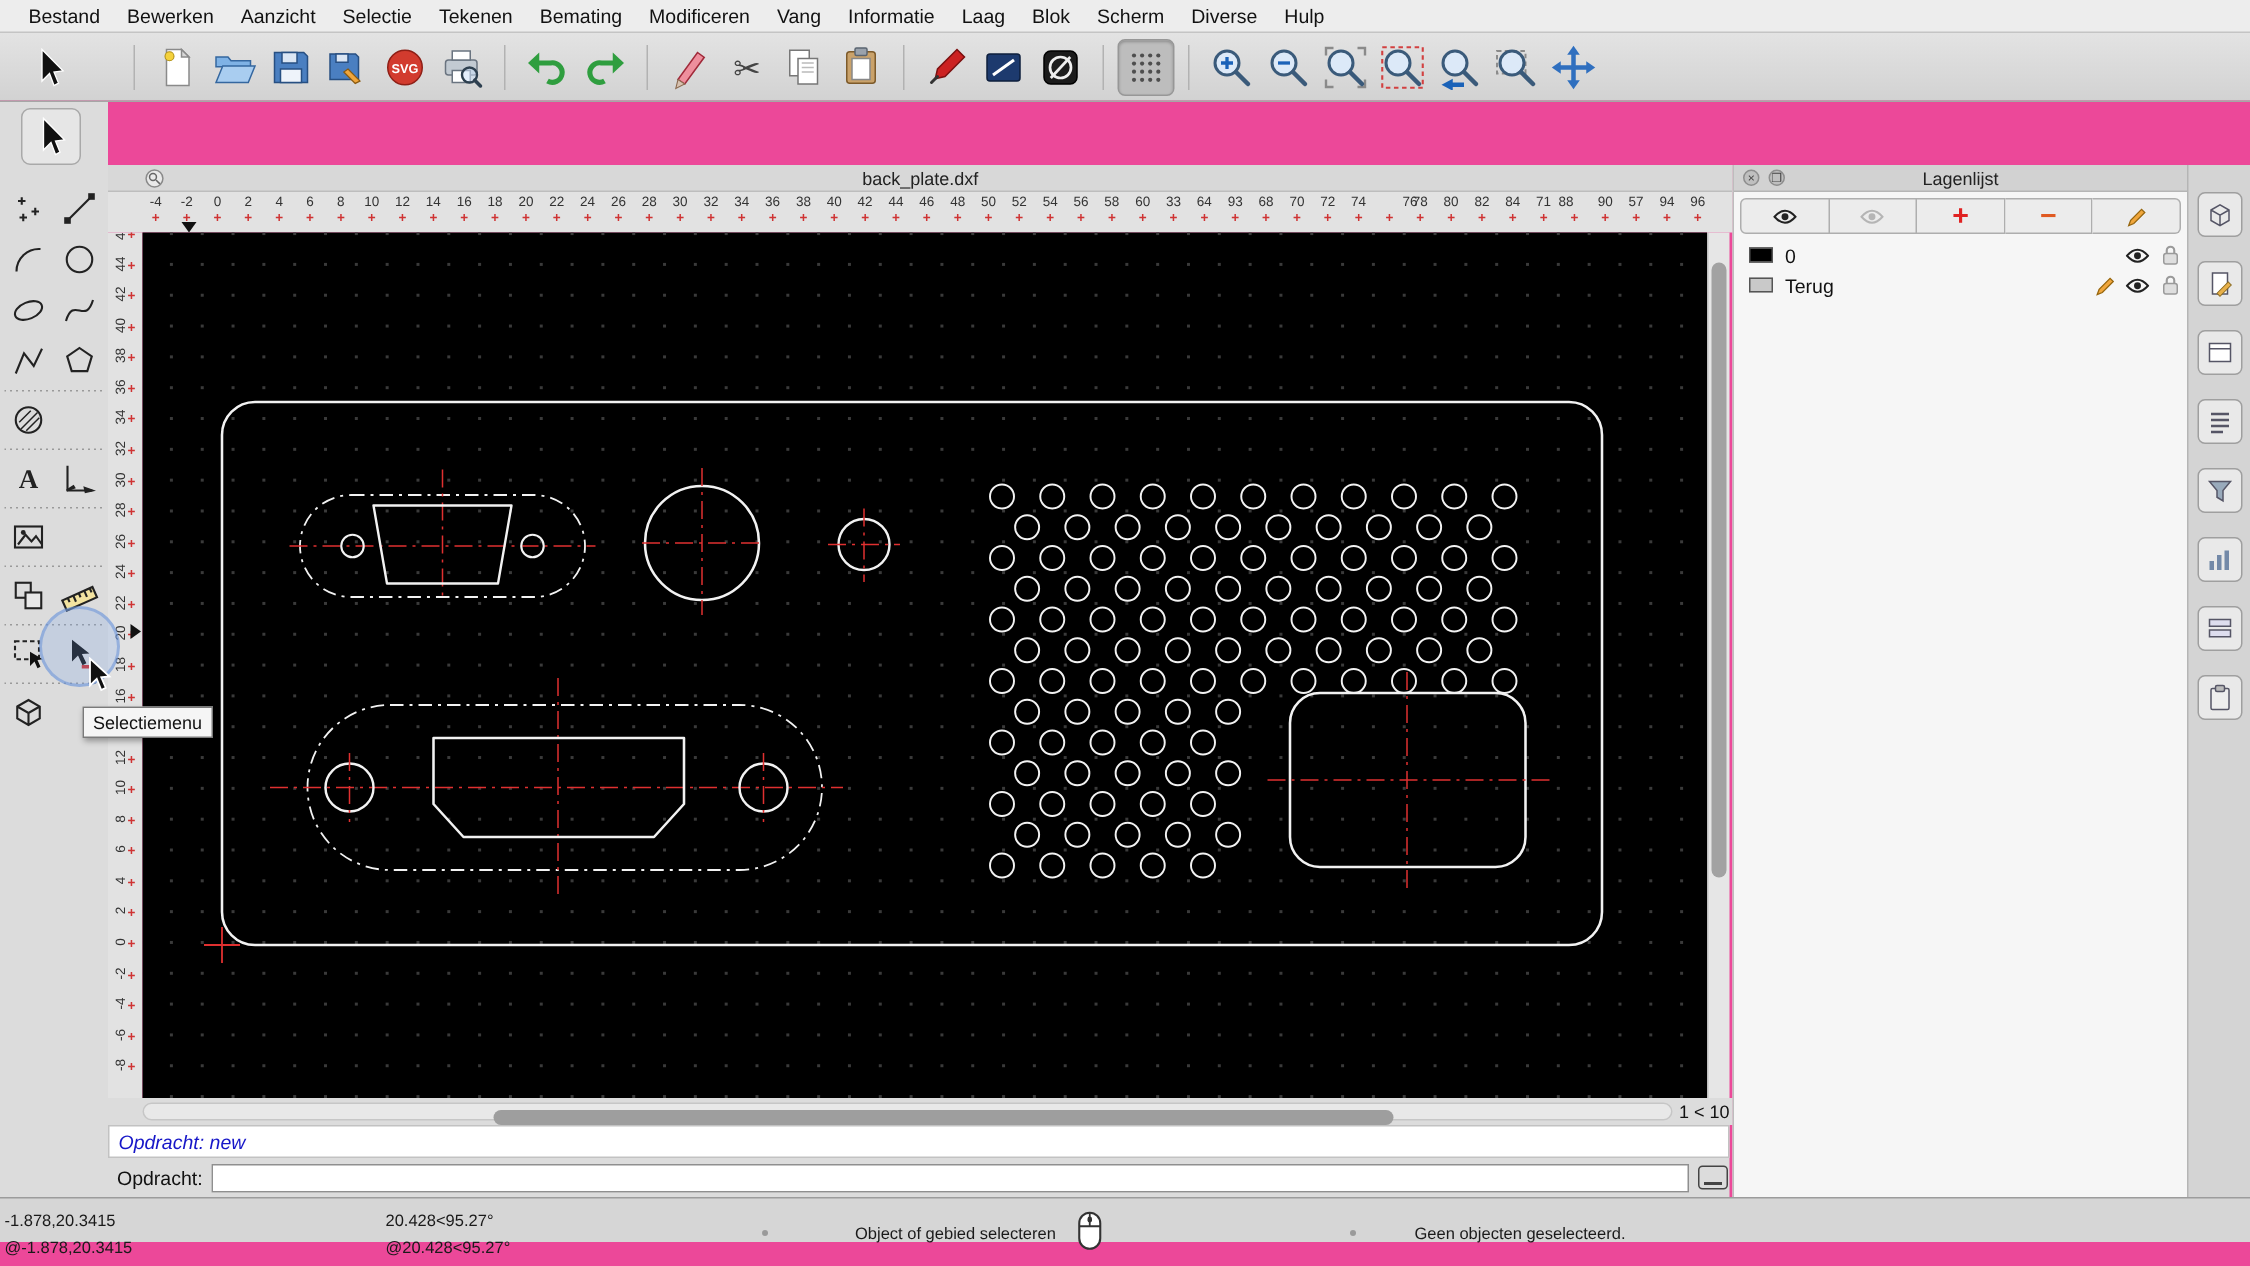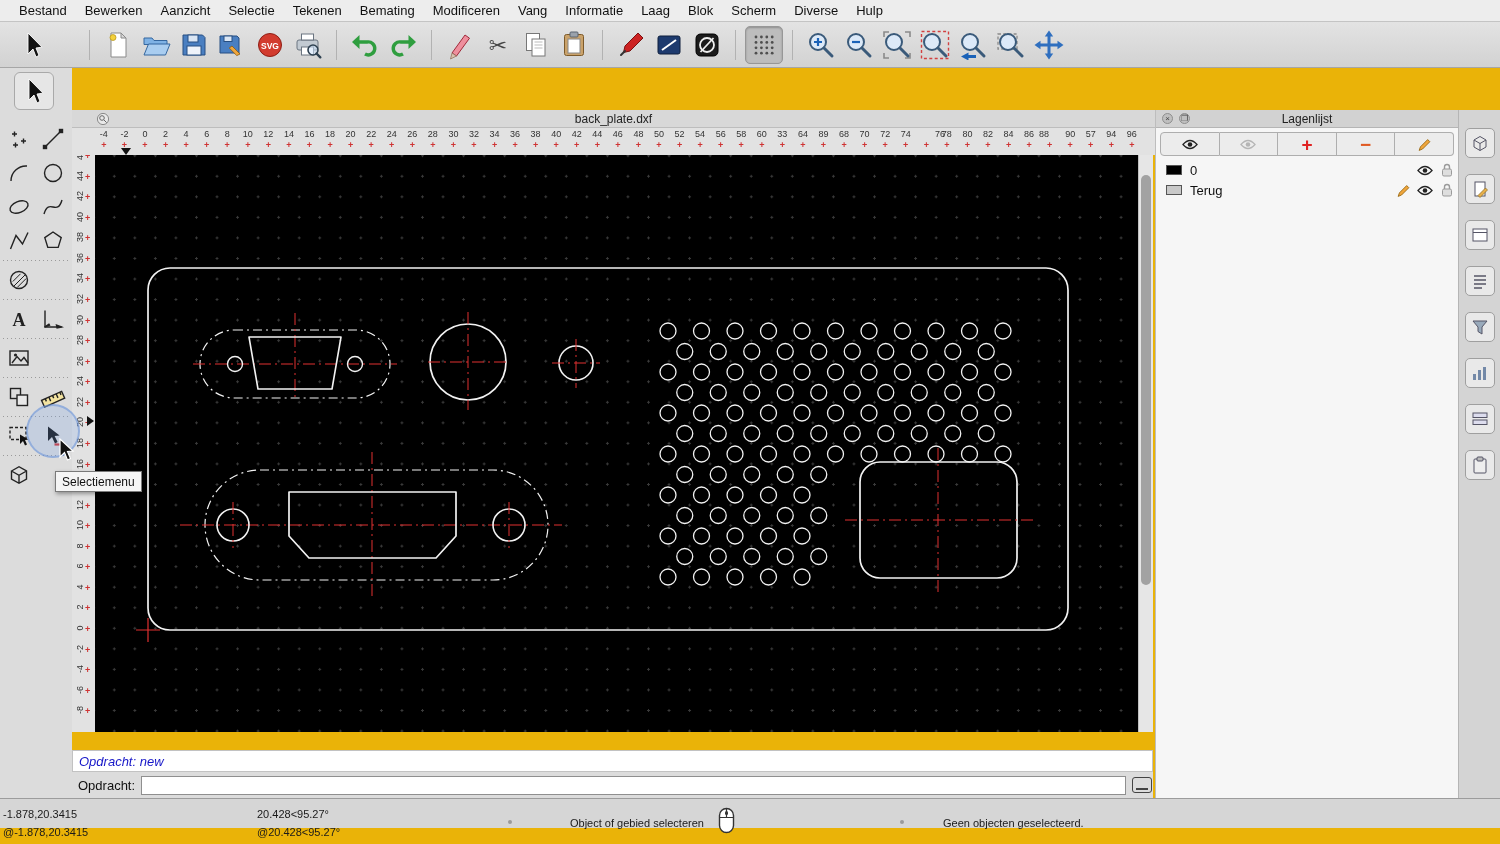--- a/index.html
+++ b/index.html
@@ -1,17 +1,17 @@
 <!DOCTYPE html>
 <html><head>
 <meta charset="utf-8">
 <style>
   *{box-sizing:border-box;margin:0;padding:0}
   html,body{background:#555}
-  .app{position:relative;width:1500px;height:844px;background:#eab308;overflow:hidden;
+  .app{position:relative;width:1500px;height:844px;background:#ec4899;overflow:hidden;
        font-family:"Liberation Sans",sans-serif;color:#111;-webkit-font-smoothing:antialiased}
   .abs{position:absolute}
 
   
   .menubar{left:0;top:0;width:1500px;height:22px;background:#ededed;border-bottom:1px solid #c4c4c4;
            display:flex;align-items:center;padding-left:10px;font-size:13px}
   .menu-item{padding:0 9px;line-height:22px;cursor:default}
 
   
   .toolbar{left:0;top:22px;width:1500px;height:46px;background:linear-gradient(#e3e3e3,#d2d2d2);
@@ -517,41 +517,41 @@
       <span class="hnum" style="left:648.68px">56</span>
       <span class="htick" style="left:648.68px">+</span>
       <span class="hnum" style="left:669.24px">58</span>
       <span class="htick" style="left:669.24px">+</span>
       <span class="hnum" style="left:689.8px">60</span>
       <span class="htick" style="left:689.8px">+</span>
       <span class="hnum" style="left:710.36px">33</span>
       <span class="htick" style="left:710.36px">+</span>
       <span class="hnum" style="left:730.92px">64</span>
       <span class="htick" style="left:730.92px">+</span>
-      <span class="hnum" style="left:751.4799999999999px">89</span>
+      <span class="hnum" style="left:751.4799999999999px">93</span>
       <span class="htick" style="left:751.4799999999999px">+</span>
       <span class="hnum" style="left:772.04px">68</span>
       <span class="htick" style="left:772.04px">+</span>
       <span class="hnum" style="left:792.5999999999999px">70</span>
       <span class="htick" style="left:792.5999999999999px">+</span>
       <span class="hnum" style="left:813.16px">72</span>
       <span class="htick" style="left:813.16px">+</span>
       <span class="hnum" style="left:833.7199999999999px">74</span>
       <span class="htick" style="left:833.7199999999999px">+</span>
       <span class="hnum" style="left:868px">76</span>
       <span class="htick" style="left:854.28px">+</span>
       <span class="hnum" style="left:874.8399999999999px">78</span>
       <span class="htick" style="left:874.8399999999999px">+</span>
       <span class="hnum" style="left:895.4px">80</span>
       <span class="htick" style="left:895.4px">+</span>
       <span class="hnum" style="left:915.9599999999999px">82</span>
       <span class="htick" style="left:915.9599999999999px">+</span>
       <span class="hnum" style="left:936.52px">84</span>
       <span class="htick" style="left:936.52px">+</span>
-      <span class="hnum" style="left:957.0799999999999px">86</span>
+      <span class="hnum" style="left:957.0799999999999px">71</span>
       <span class="htick" style="left:957.0799999999999px">+</span>
       <span class="hnum" style="left:972px">88</span>
       <span class="htick" style="left:977.64px">+</span>
       <span class="hnum" style="left:998.1999999999999px">90</span>
       <span class="htick" style="left:998.1999999999999px">+</span>
       <span class="hnum" style="left:1018.76px">57</span>
       <span class="htick" style="left:1018.76px">+</span>
       <span class="hnum" style="left:1039.32px">94</span>
       <span class="htick" style="left:1039.32px">+</span>
       <span class="hnum" style="left:1059.8799999999999px">96</span>
@@ -749,20 +749,26 @@
         <rect x="765" y="307" width="157" height="116" rx="20" fill="none" stroke="#f2f2f2" stroke-width="1.7"></rect>
         <line x1="750" y1="365" x2="938" y2="365" stroke="#e03030" stroke-width="1" stroke-dasharray="12 4 2 4" fill="none"></line>
         <line x1="843" y1="293" x2="843" y2="441" stroke="#e03030" stroke-width="1" stroke-dasharray="12 4 2 4" fill="none"></line>
       </svg>
   </div>
 
   <div class="abs vscroll">
       <div class="vthumb"></div>
     </div>
 
+  <div class="abs hscroll">
+    <div class="htrack">
+        <div class="hthumb"></div>
+      </div>
+    <span class="zoom-ind">1 &lt; 10</span>
+  </div>
 
   <div class="abs cmd-history">Opdracht: new</div>
   <div class="abs cmd-row">
     <span>Opdracht:</span>
     <input class="cmd-input" value="" style="">
     <span class="cmd-kbd"></span>
   </div>
 
   <div class="abs layer-panel">
     <div class="lp-header">

